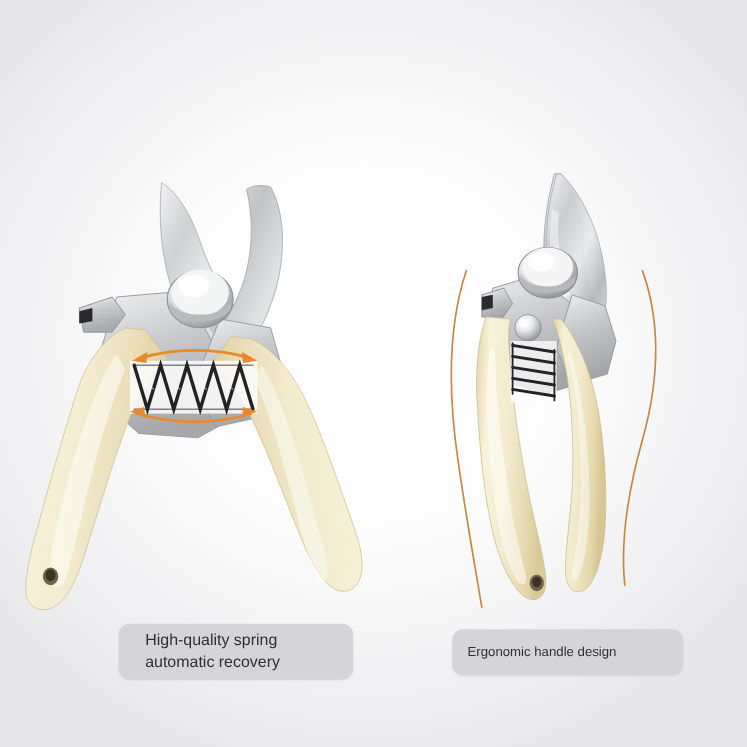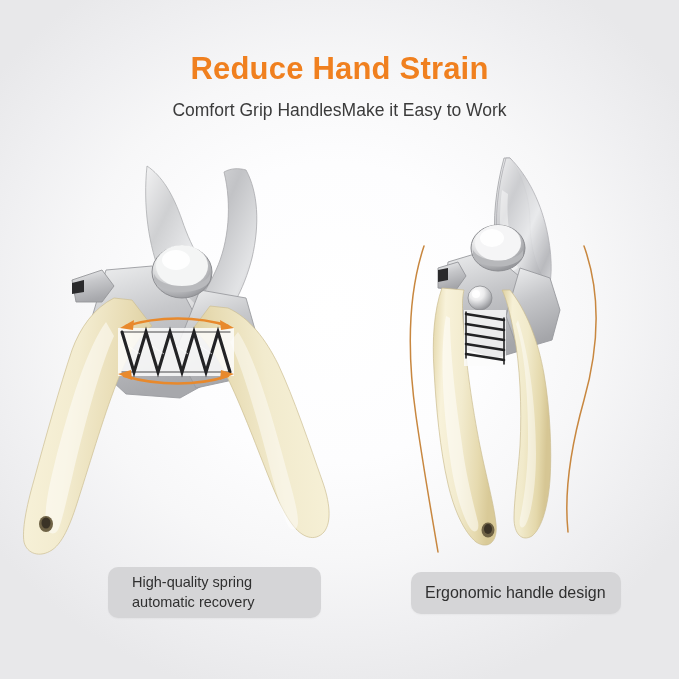--- a/index.html
+++ b/index.html
@@ -37,31 +37,27 @@
   #chip-left{
     left:108px;top:567px;width:189px;height:51px;padding:0 0 0 24px;
   }
   #chip-right{
     left:411px;top:572px;width:196px;height:42px;padding:0 0 0 14px;
   }
   .chip-text{
     font-size:14.5px;line-height:1.33;color:#303030;font-weight:400;
     white-space:pre-line;
   }
-  #chip-right .chip-text{font-size:16px;}
+  #chip-right .chip-text{font-size:12px;}
 </style>
 </head>
 <body>
 
 <div id="stage">
 
-  <div class="hdr">
-    <h1 class="title">Reduce Hand Strain</h1>
-    <p class="subtitle">Comfort Grip HandlesMake it Easy to Work</p>
-  </div>
 
   <div class="panel" id="panel-left">
     <svg class="prod-svg" viewBox="0 0 340 410" xmlns="http://www.w3.org/2000/svg">
       <defs>
         <linearGradient id="bladeG" x1="0" y1="0" x2="1" y2="1">
           <stop offset="0%" stop-color="#f2f2f3"></stop>
           <stop offset="28%" stop-color="#cfd0d2"></stop>
           <stop offset="55%" stop-color="#e9eaec"></stop>
           <stop offset="78%" stop-color="#b9babd"></stop>
           <stop offset="100%" stop-color="#dadbdd"></stop>

